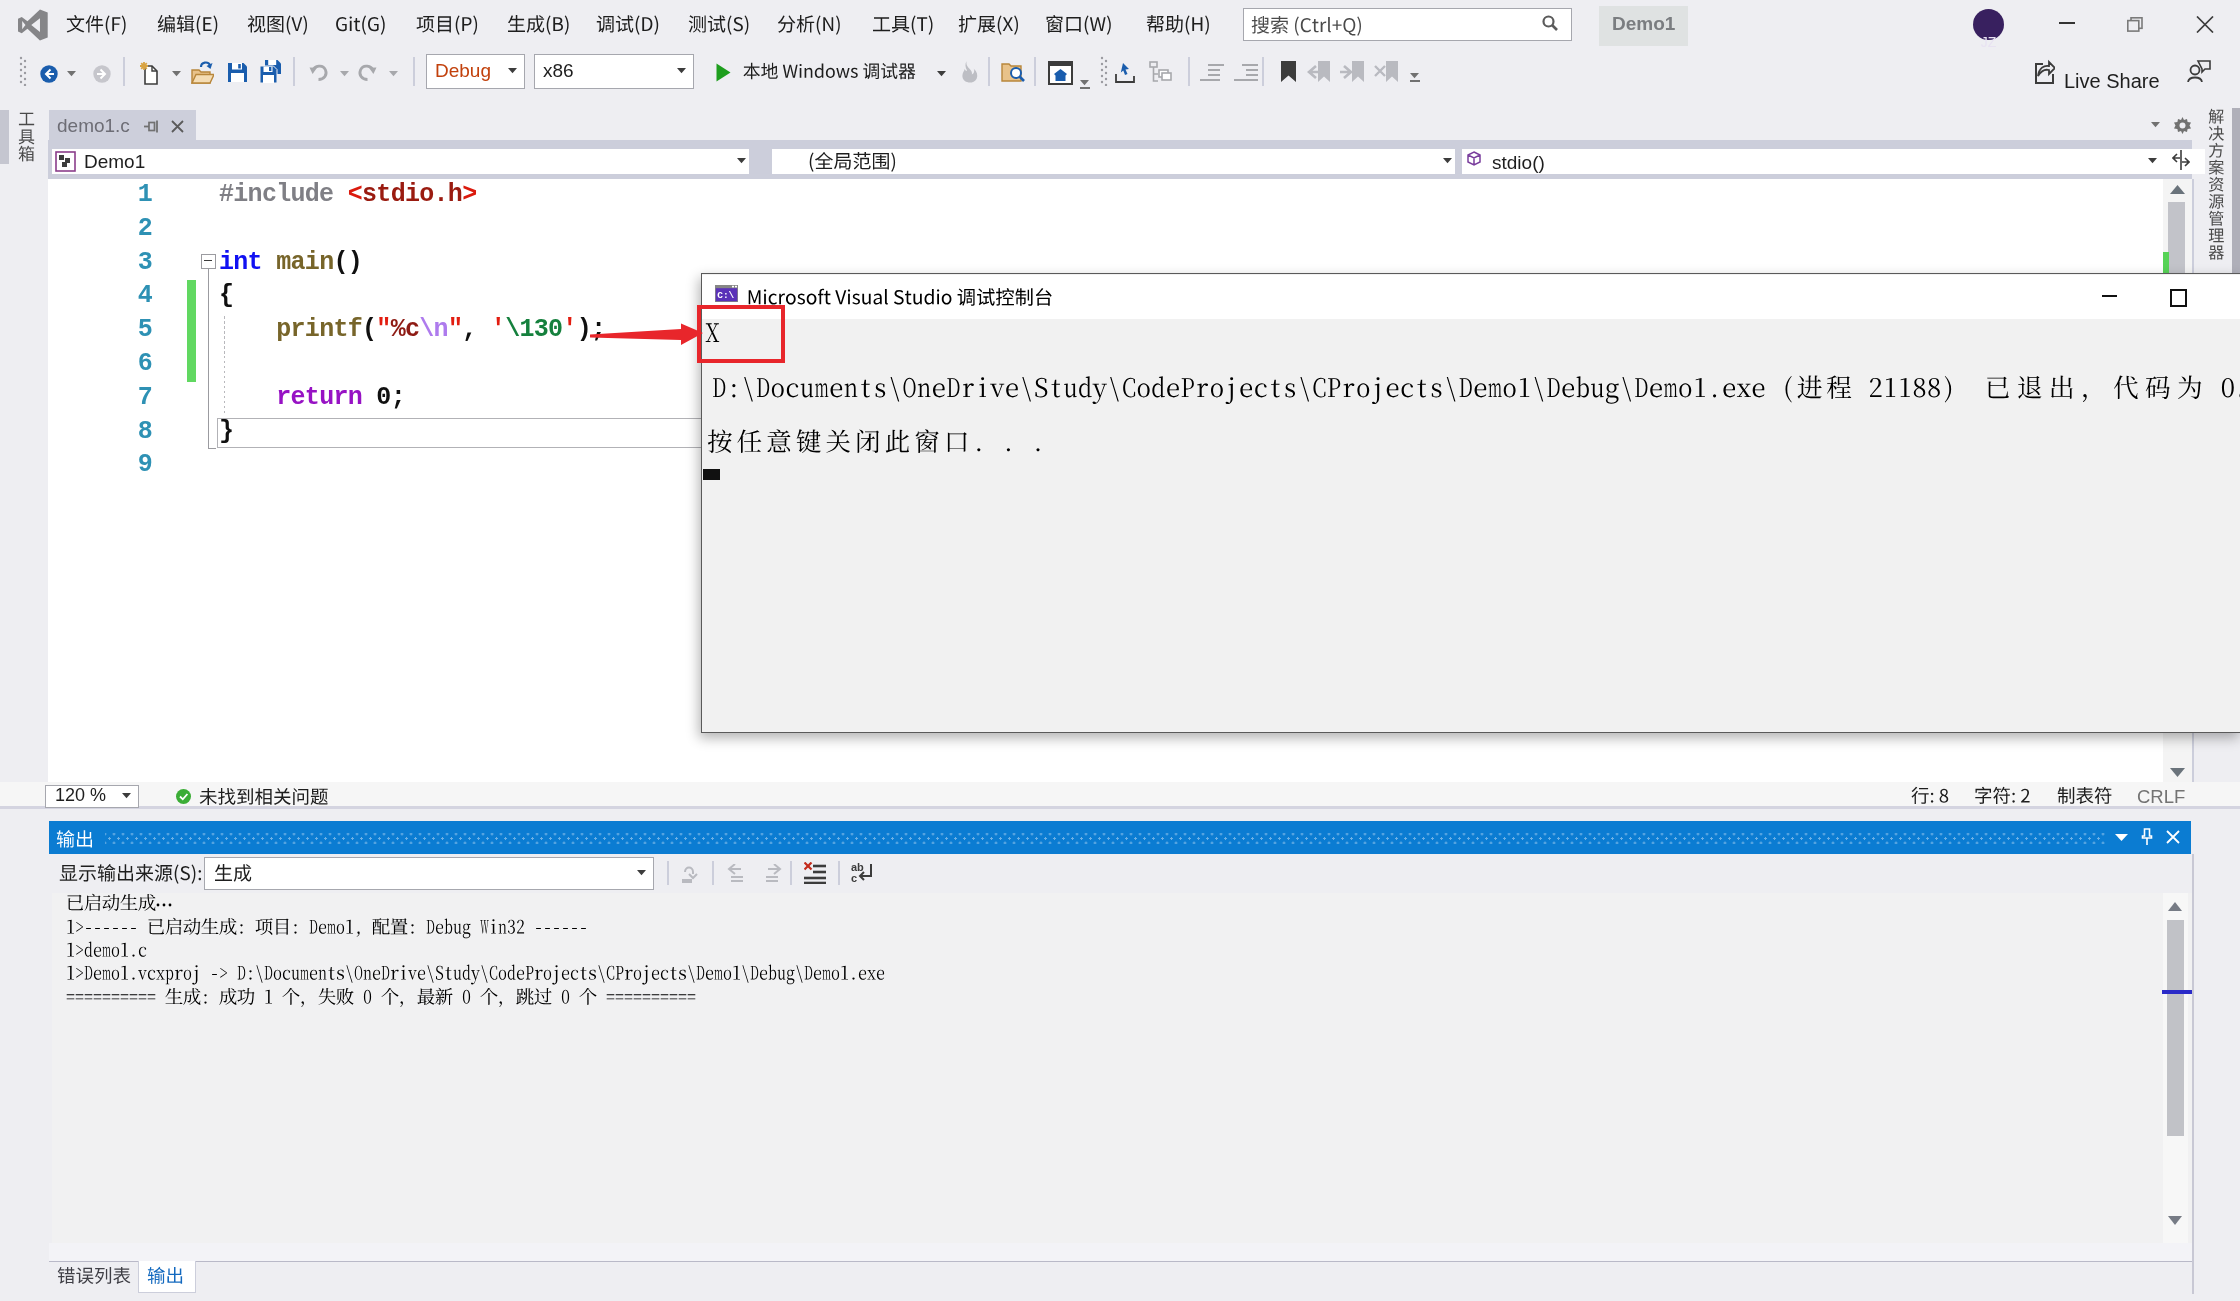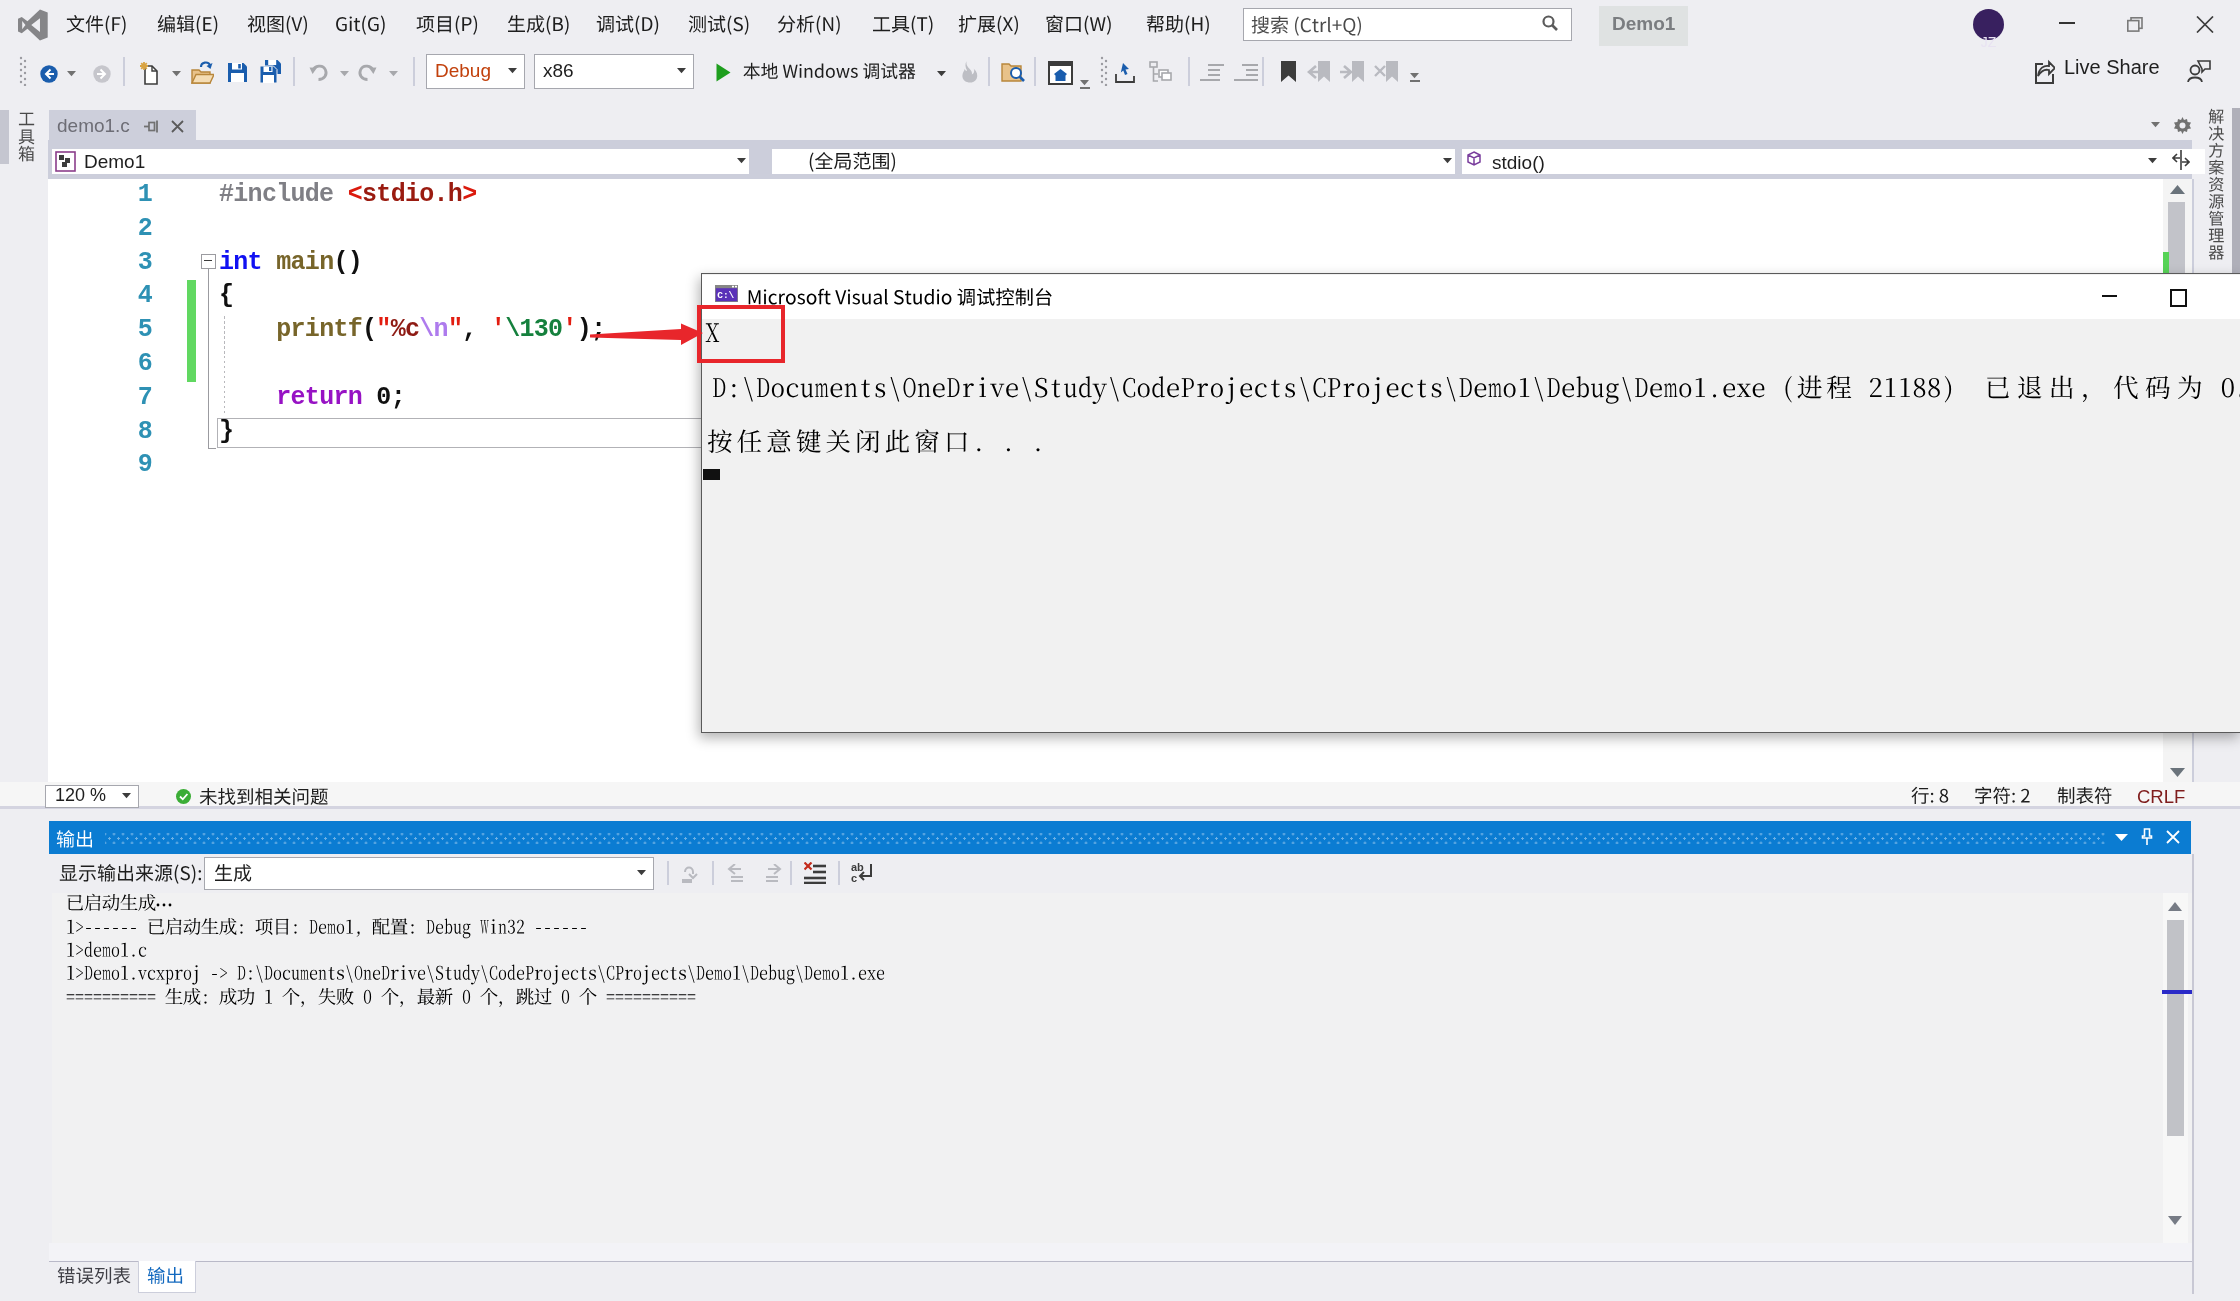--- a/index.html
+++ b/index.html
@@ -245,21 +245,21 @@
     <path d="M1 5 L11 15 M11 5 L1 15" stroke="#B9BAC0" stroke-width="2.4" fill="none"></path>
   </svg>
 <div class="ab" style="left:1410px;top:80px;width:10px;height:1.8px;background:#717171;"></div>
 <svg class="ab" style="left:1410.0px;top:73.0px" width="9" height="6" viewBox="0 0 9 6">
     <path d="M0 0 L9 0 L4.5 5.2 Z" fill="#717171"></path>
   </svg>
 <svg class="ab" style="left:2034px;top:58px" width="21" height="27" viewBox="0 0 21 27">
     <path d="M9 6 L2 6 L2 25 L19 25 L19 16" fill="none" stroke="#3c3c3c" stroke-width="2"></path>
     <path d="M4 18 C5 10 10 7 15 8 L15 4 L21 10 L15 16 L15 12 C11 11 7 13 4 18 Z" fill="none" stroke="#3c3c3c" stroke-width="1.8"></path>
   </svg>
-<div class="ab" style="left:2064px;top:56px;font-size:20px;color:#1e1e1e;">Live Share</div>
+<div class="ab" style="left:2064px;top:70px;font-size:20px;color:#1e1e1e;">Live Share</div>
 <svg class="ab" style="left:2187px;top:57px" width="24" height="25" viewBox="0 0 24 25">
     <circle cx="8" cy="13" r="4.5" fill="none" stroke="#3c3c3c" stroke-width="1.8"></circle>
     <path d="M1 25 C2 19 14 19 15 25" fill="none" stroke="#3c3c3c" stroke-width="1.8"></path>
     <path d="M11 4 L23 4 L23 12 L18 12 L15 15 L15 12 Z" fill="#EEEEF2" stroke="#3c3c3c" stroke-width="1.6"></path>
   </svg>
 <div class="ab" style="left:0px;top:110px;width:9px;height:54px;background:#C5C6D0;"></div>
 <svg style="position:absolute;left:18.0px;top:108.8px;overflow:visible" width="19" height="22" viewBox="0 -16.1 19 22.1">
     <path d="M1.8 -12.4H15.3V-11.1H1.8ZM0.9 -1.2H16.2V0.1H0.9ZM7.8 -11.7H9.2V-0.7H7.8Z" fill="#4a4a4a"></path>
   </svg>
 <svg style="position:absolute;left:18.0px;top:126.7px;overflow:visible" width="19" height="22" viewBox="0 -16.1 19 22.1">
@@ -427,21 +427,21 @@
   </svg>
 <svg style="position:absolute;left:1911.0px;top:782.6px;overflow:visible" width="40" height="26" viewBox="0 -19.4 40 25.9">
     <path d="M8 -14.4H17.1V-13.1H8ZM13.5 -8.9H14.9V-0.3Q14.9 0.4 14.7 0.7Q14.5 1 14 1.2Q13.6 1.4 12.7 1.4Q11.9 1.4 10.5 1.4Q10.5 1.1 10.4 0.8Q10.2 0.4 10.1 0.1Q10.7 0.1 11.3 0.1Q11.9 0.1 12.4 0.1Q12.8 0.1 13 0.1Q13.2 0.1 13.4 -0Q13.5 -0.1 13.5 -0.3ZM7.2 -9.3H17.7V-8H7.2ZM3.6 -7.9 4.8 -9.1 4.9 -9V1.5H3.6ZM5.7 -11.6 7 -11.1Q6.3 -9.9 5.4 -8.8Q4.4 -7.6 3.4 -6.6Q2.4 -5.6 1.4 -4.8Q1.3 -4.9 1.2 -5.2Q1 -5.4 0.8 -5.6Q0.6 -5.8 0.5 -6Q1.4 -6.6 2.4 -7.5Q3.3 -8.5 4.2 -9.5Q5.1 -10.5 5.7 -11.6ZM4.9 -15.6 6.3 -15Q5.7 -14.2 4.9 -13.4Q4.1 -12.5 3.2 -11.8Q2.3 -11 1.5 -10.4Q1.4 -10.5 1.2 -10.8Q1.1 -11 0.9 -11.2Q0.8 -11.4 0.6 -11.5Q1.4 -12 2.2 -12.7Q3 -13.4 3.7 -14.2Q4.5 -14.9 4.9 -15.6Z M21.1 -7.2Q20.6 -7.2 20.2 -7.6Q19.9 -7.9 19.9 -8.5Q19.9 -9.1 20.2 -9.4Q20.6 -9.8 21.1 -9.8Q21.6 -9.8 21.9 -9.4Q22.3 -9.1 22.3 -8.5Q22.3 -7.9 21.9 -7.6Q21.6 -7.2 21.1 -7.2ZM21.1 0.2Q20.6 0.2 20.2 -0.1Q19.9 -0.5 19.9 -1Q19.9 -1.6 20.2 -2Q20.6 -2.3 21.1 -2.3Q21.6 -2.3 21.9 -2Q22.3 -1.6 22.3 -1Q22.3 -0.5 21.9 -0.1Q21.6 0.2 21.1 0.2Z M33 0.2Q31.7 0.2 30.7 -0.2Q29.7 -0.7 29.2 -1.5Q28.6 -2.3 28.6 -3.4Q28.6 -4.3 29 -5Q29.4 -5.7 29.9 -6.3Q30.5 -6.8 31.1 -7.1V-7.2Q30.4 -7.7 29.8 -8.5Q29.3 -9.2 29.3 -10.3Q29.3 -11.4 29.8 -12.1Q30.3 -12.9 31.1 -13.3Q31.9 -13.8 33 -13.8Q34.2 -13.8 35 -13.3Q35.8 -12.8 36.3 -12Q36.7 -11.2 36.7 -10.2Q36.7 -9.5 36.4 -8.9Q36.1 -8.2 35.7 -7.7Q35.3 -7.3 34.9 -6.9V-6.8Q35.5 -6.5 36 -6Q36.6 -5.5 36.9 -4.9Q37.2 -4.2 37.2 -3.3Q37.2 -2.3 36.7 -1.5Q36.1 -0.7 35.2 -0.2Q34.2 0.2 33 0.2ZM33.9 -7.4Q34.6 -8 34.9 -8.7Q35.3 -9.4 35.3 -10.1Q35.3 -10.8 35 -11.3Q34.7 -11.9 34.2 -12.2Q33.7 -12.5 33 -12.5Q32 -12.5 31.4 -11.9Q30.8 -11.3 30.8 -10.3Q30.8 -9.5 31.3 -9Q31.7 -8.4 32.4 -8.1Q33.1 -7.7 33.9 -7.4ZM33 -1Q33.8 -1 34.4 -1.3Q34.9 -1.6 35.3 -2.1Q35.6 -2.6 35.6 -3.3Q35.6 -4 35.3 -4.5Q35 -5 34.5 -5.3Q34 -5.7 33.4 -6Q32.7 -6.3 32 -6.6Q31.2 -6.1 30.7 -5.3Q30.1 -4.5 30.1 -3.5Q30.1 -2.8 30.5 -2.2Q30.9 -1.7 31.5 -1.3Q32.2 -1 33 -1Z" fill="#1e1e1e"></path>
   </svg>
 <svg style="position:absolute;left:1974.0px;top:782.6px;overflow:visible" width="58" height="26" viewBox="0 -19.4 58 25.9">
     <path d="M4.3 -10.2H13.2V-8.9H4.3ZM1.3 -5.5H17.2V-4.2H1.3ZM8.5 -6.7H10V-0.2Q10 0.4 9.8 0.7Q9.6 1.1 9.1 1.2Q8.6 1.4 7.9 1.4Q7.1 1.5 5.9 1.5Q5.9 1.3 5.8 1Q5.7 0.8 5.5 0.5Q5.4 0.3 5.3 0.1Q5.9 0.1 6.5 0.1Q7.1 0.1 7.5 0.1Q7.9 0.1 8.1 0.1Q8.3 0.1 8.4 0Q8.5 -0.1 8.5 -0.3ZM12.8 -10.2H13.2L13.5 -10.3L14.4 -9.5Q13.7 -8.9 12.9 -8.2Q12.1 -7.5 11.1 -6.9Q10.2 -6.3 9.3 -5.9Q9.2 -6.1 8.9 -6.3Q8.7 -6.6 8.5 -6.7Q9.3 -7.1 10.1 -7.6Q10.9 -8.2 11.6 -8.8Q12.3 -9.4 12.8 -9.9ZM1.5 -13.6H17V-9.8H15.6V-12.3H2.8V-9.8H1.5ZM7.8 -15.2 9.2 -15.7Q9.6 -15.2 10 -14.5Q10.3 -13.9 10.5 -13.4L9.1 -12.9Q8.9 -13.4 8.6 -14.1Q8.2 -14.7 7.8 -15.2Z M24.7 -8H35.9V-6.7H24.7ZM23.3 -10.2 24.6 -9.7Q24.1 -8.6 23.4 -7.5Q22.6 -6.4 21.8 -5.4Q21.1 -4.4 20.2 -3.7Q20.1 -3.8 20 -4Q19.8 -4.3 19.6 -4.5Q19.4 -4.7 19.3 -4.8Q20.1 -5.5 20.8 -6.4Q21.5 -7.2 22.2 -8.2Q22.8 -9.2 23.3 -10.2ZM32.1 -10H33.4V-0.3Q33.4 0.4 33.2 0.7Q33.1 1 32.6 1.2Q32.1 1.4 31.3 1.4Q30.5 1.4 29.2 1.4Q29.2 1.1 29 0.8Q28.9 0.4 28.7 0.1Q29.4 0.1 30 0.1Q30.6 0.1 31 0.1Q31.4 0.1 31.6 0.1Q31.9 0.1 32 0Q32.1 -0.1 32.1 -0.3ZM21.6 -13.8H27.3V-12.6H21.6ZM28.7 -13.8H35.8V-12.6H28.7ZM21.9 -15.6 23.2 -15.3Q22.9 -14.3 22.4 -13.3Q22 -12.3 21.4 -11.4Q20.9 -10.6 20.3 -9.9Q20.2 -10 20 -10.2Q19.8 -10.3 19.6 -10.5Q19.3 -10.6 19.2 -10.7Q20 -11.6 20.7 -12.9Q21.4 -14.2 21.9 -15.6ZM29.2 -15.6 30.5 -15.3Q30 -13.7 29.2 -12.4Q28.4 -11 27.5 -10Q27.4 -10.2 27.2 -10.3Q27 -10.5 26.8 -10.6Q26.5 -10.7 26.4 -10.8Q27.3 -11.7 28 -12.9Q28.7 -14.2 29.2 -15.6ZM22.9 -12.8 24.1 -13.2Q24.4 -12.6 24.8 -11.8Q25.2 -11 25.4 -10.5L24.2 -10.1Q24 -10.6 23.6 -11.4Q23.2 -12.2 22.9 -12.8ZM30.4 -12.8 31.6 -13.3Q32 -12.7 32.5 -12Q32.9 -11.3 33.2 -10.8L32 -10.3Q31.7 -10.8 31.3 -11.5Q30.8 -12.2 30.4 -12.8ZM25.8 -5.1 26.9 -5.7Q27.3 -5.1 27.8 -4.5Q28.2 -3.8 28.7 -3.2Q29.1 -2.6 29.3 -2.1L28.1 -1.4Q27.9 -1.9 27.5 -2.5Q27.1 -3.2 26.7 -3.8Q26.2 -4.5 25.8 -5.1ZM22 -7.1 23.3 -8.4 23.4 -8.4V1.5H22Z M39.6 -7.2Q39.1 -7.2 38.7 -7.6Q38.4 -7.9 38.4 -8.5Q38.4 -9.1 38.7 -9.4Q39.1 -9.8 39.6 -9.8Q40.1 -9.8 40.4 -9.4Q40.8 -9.1 40.8 -8.5Q40.8 -7.9 40.4 -7.6Q40.1 -7.2 39.6 -7.2ZM39.6 0.2Q39.1 0.2 38.7 -0.1Q38.4 -0.5 38.4 -1Q38.4 -1.6 38.7 -2Q39.1 -2.3 39.6 -2.3Q40.1 -2.3 40.4 -2Q40.8 -1.6 40.8 -1Q40.8 -0.5 40.4 -0.1Q40.1 0.2 39.6 0.2Z M47.1 0.0V-1Q49.2 -2.9 50.6 -4.4Q52 -5.9 52.7 -7.3Q53.3 -8.6 53.3 -9.7Q53.3 -10.5 53 -11.1Q52.8 -11.7 52.2 -12.1Q51.7 -12.4 50.8 -12.4Q50 -12.4 49.3 -12Q48.6 -11.5 48 -10.9L47 -11.8Q47.8 -12.7 48.8 -13.3Q49.7 -13.8 51 -13.8Q52.2 -13.8 53.1 -13.3Q54 -12.8 54.5 -11.9Q55 -11 55 -9.8Q55 -8.5 54.3 -7.1Q53.6 -5.7 52.4 -4.3Q51.2 -2.8 49.7 -1.3Q50.2 -1.4 50.8 -1.4Q51.4 -1.5 51.9 -1.5H55.6V0.0Z" fill="#1e1e1e"></path>
   </svg>
 <svg style="position:absolute;left:2057.0px;top:782.6px;overflow:visible" width="57" height="26" viewBox="0 -19.4 57 25.9">
     <path d="M12.5 -13.8H13.8V-3.6H12.5ZM15.8 -15.4H17.2V-0.4Q17.2 0.2 17 0.6Q16.8 0.9 16.4 1.1Q15.9 1.3 15.2 1.4Q14.4 1.4 13.4 1.4Q13.4 1.1 13.2 0.7Q13.1 0.3 12.9 -0.1Q13.8 -0 14.5 -0Q15.2 -0 15.4 -0Q15.6 -0 15.7 -0.1Q15.8 -0.2 15.8 -0.4ZM5.3 -15.5H6.7V1.5H5.3ZM9.2 -6.5H10.5V-1.4Q10.5 -0.9 10.4 -0.7Q10.3 -0.4 10 -0.2Q9.6 -0.1 9.1 -0Q8.5 0 7.8 0Q7.8 -0.3 7.6 -0.6Q7.5 -0.9 7.4 -1.2Q8 -1.2 8.4 -1.2Q8.8 -1.2 9 -1.2Q9.2 -1.2 9.2 -1.4ZM1.7 -6.5H9.8V-5.2H2.9V-0H1.7ZM0.8 -9.7H11.2V-8.4H0.8ZM2.6 -12.9H10.5V-11.6H2.3ZM2.6 -15.1 3.9 -14.8Q3.6 -13.4 3.1 -12Q2.6 -10.6 2 -9.7Q1.8 -9.8 1.6 -9.9Q1.4 -10 1.2 -10.1Q0.9 -10.2 0.8 -10.2Q1.4 -11.2 1.9 -12.5Q2.3 -13.8 2.6 -15.1Z M20.4 -13.9H35.2V-12.7H20.4ZM21.4 -11.1H34.4V-10H21.4ZM19.7 -8.3H35.8V-7.1H19.7ZM27 -15.5H28.4V-7.3H27ZM26.7 -8 27.9 -7.5Q27.2 -6.6 26.3 -5.9Q25.4 -5.1 24.3 -4.4Q23.3 -3.7 22.2 -3.2Q21.1 -2.6 20.1 -2.3Q20 -2.4 19.8 -2.6Q19.7 -2.8 19.5 -3.1Q19.3 -3.3 19.2 -3.4Q20.2 -3.7 21.3 -4.2Q22.3 -4.7 23.4 -5.3Q24.4 -5.9 25.2 -6.6Q26.1 -7.3 26.7 -8ZM28.8 -7.7Q29.4 -5.9 30.5 -4.5Q31.5 -3 33 -1.9Q34.5 -0.9 36.4 -0.4Q36.2 -0.2 36.1 0Q35.9 0.2 35.7 0.4Q35.6 0.7 35.5 0.9Q33.5 0.2 32 -1Q30.5 -2.1 29.3 -3.7Q28.2 -5.4 27.5 -7.4ZM34.2 -6.4 35.3 -5.6Q34.4 -4.8 33.3 -4Q32.2 -3.2 31.2 -2.7L30.3 -3.4Q30.9 -3.8 31.6 -4.3Q32.3 -4.8 33 -5.4Q33.7 -5.9 34.2 -6.4ZM23.2 1.5 23.1 0.3 23.7 -0.3 29.2 -1.9Q29.2 -1.6 29.3 -1.3Q29.4 -0.9 29.4 -0.7Q27.5 -0.1 26.3 0.3Q25.2 0.7 24.5 0.9Q23.9 1.1 23.6 1.2Q23.3 1.4 23.2 1.5ZM23.2 1.5Q23.1 1.3 23 1.1Q22.9 0.8 22.8 0.6Q22.7 0.4 22.6 0.2Q22.8 0.1 23 -0.2Q23.3 -0.5 23.3 -1V-5H24.7V0.2Q24.7 0.2 24.5 0.2Q24.4 0.3 24.2 0.5Q23.9 0.6 23.7 0.8Q23.5 1 23.3 1.1Q23.2 1.3 23.2 1.5Z M43.2 -8H54.4V-6.7H43.2ZM41.8 -10.2 43.1 -9.7Q42.6 -8.6 41.9 -7.5Q41.1 -6.4 40.3 -5.4Q39.6 -4.4 38.7 -3.7Q38.6 -3.8 38.5 -4Q38.3 -4.3 38.1 -4.5Q37.9 -4.7 37.8 -4.8Q38.6 -5.5 39.3 -6.4Q40 -7.2 40.7 -8.2Q41.3 -9.2 41.8 -10.2ZM50.6 -10H51.9V-0.3Q51.9 0.4 51.7 0.7Q51.6 1 51.1 1.2Q50.6 1.4 49.8 1.4Q49 1.4 47.7 1.4Q47.7 1.1 47.5 0.8Q47.4 0.4 47.2 0.1Q47.9 0.1 48.5 0.1Q49.1 0.1 49.5 0.1Q49.9 0.1 50.1 0.1Q50.4 0.1 50.5 0Q50.6 -0.1 50.6 -0.3ZM40.1 -13.8H45.8V-12.6H40.1ZM47.2 -13.8H54.3V-12.6H47.2ZM40.4 -15.6 41.7 -15.3Q41.4 -14.3 40.9 -13.3Q40.5 -12.3 39.9 -11.4Q39.4 -10.6 38.8 -9.9Q38.7 -10 38.5 -10.2Q38.3 -10.3 38.1 -10.5Q37.8 -10.6 37.7 -10.7Q38.5 -11.6 39.2 -12.9Q39.9 -14.2 40.4 -15.6ZM47.7 -15.6 49 -15.3Q48.5 -13.7 47.7 -12.4Q46.9 -11 46 -10Q45.9 -10.2 45.7 -10.3Q45.5 -10.5 45.3 -10.6Q45 -10.7 44.9 -10.8Q45.8 -11.7 46.5 -12.9Q47.2 -14.2 47.7 -15.6ZM41.4 -12.8 42.6 -13.2Q42.9 -12.6 43.3 -11.8Q43.7 -11 43.9 -10.5L42.7 -10.1Q42.5 -10.6 42.1 -11.4Q41.7 -12.2 41.4 -12.8ZM48.9 -12.8 50.1 -13.3Q50.5 -12.7 51 -12Q51.4 -11.3 51.7 -10.8L50.5 -10.3Q50.2 -10.8 49.8 -11.5Q49.3 -12.2 48.9 -12.8ZM44.3 -5.1 45.4 -5.7Q45.8 -5.1 46.3 -4.5Q46.7 -3.8 47.2 -3.2Q47.6 -2.6 47.8 -2.1L46.6 -1.4Q46.4 -1.9 46 -2.5Q45.6 -3.2 45.2 -3.8Q44.7 -4.5 44.3 -5.1ZM40.5 -7.1 41.8 -8.4 41.9 -8.4V1.5H40.5Z" fill="#1e1e1e"></path>
   </svg>
-<div class="ab" style="left:2137px;top:786px;font-size:18.5px;color:#7f1d1d;">CRLF</div>
+<div class="ab" style="left:2137px;top:786px;font-size:18.5px;color:#737373;">CRLF</div>
 <div class="ab" style="left:49px;top:821px;width:2142px;height:33px;background:#0B7CD2;"></div>
 <div class="ab" style="left:105px;top:833px;width:2000px;height:11px;background-image:radial-gradient(circle,rgba(255,255,255,0.4) 1.1px,transparent 1.3px),radial-gradient(circle,rgba(255,255,255,0.4) 1.1px,transparent 1.3px);background-size:9px 9px,9px 9px;background-position:0 1px,4.5px 5.5px;"></div>
 <svg style="position:absolute;left:56.0px;top:826.0px;overflow:visible" width="40" height="27" viewBox="0 -19.9 40 26.6">
     <path d="M0.9 -13.7H7V-12.4H0.9ZM4.2 -10.7H5.4V1.5H4.2ZM0.8 -3.2Q2 -3.4 3.6 -3.8Q5.2 -4.2 6.9 -4.5L7 -3.3Q5.5 -2.9 3.9 -2.5Q2.4 -2.1 1.1 -1.8ZM1.3 -6.3Q1.3 -6.4 1.2 -6.6Q1.2 -6.8 1.1 -7.1Q1 -7.3 0.9 -7.5Q1.2 -7.5 1.3 -8Q1.5 -8.4 1.7 -9Q1.8 -9.3 2 -10.1Q2.2 -10.8 2.5 -11.7Q2.7 -12.7 2.9 -13.8Q3.1 -14.9 3.2 -15.9L4.5 -15.7Q4.3 -14.2 3.9 -12.6Q3.6 -11.1 3.1 -9.6Q2.7 -8.2 2.2 -7V-7Q2.2 -7 2.1 -6.9Q1.9 -6.9 1.8 -6.7Q1.6 -6.6 1.5 -6.5Q1.3 -6.4 1.3 -6.3ZM1.3 -6.3V-7.5L2.1 -7.8H6.9V-6.5H2.7Q2.2 -6.5 1.8 -6.5Q1.5 -6.4 1.3 -6.3ZM9.1 -11.3H16.1V-10.1H9.1ZM7.9 -8.9H12V-7.7H9.1V1.4H7.9ZM11.7 -8.9H12.9V0Q12.9 0.5 12.8 0.8Q12.7 1 12.4 1.2Q12.1 1.3 11.6 1.4Q11.2 1.4 10.6 1.4Q10.5 1.2 10.4 0.8Q10.3 0.5 10.2 0.2Q10.6 0.2 11 0.2Q11.3 0.2 11.5 0.2Q11.7 0.2 11.7 0ZM8.7 -6.2H12.5V-5.1H8.7ZM8.7 -3.6H12.5V-2.5H8.7ZM13.9 -8.5H15.1V-1.6H13.9ZM16.4 -9.2H17.5V-0.1Q17.5 0.4 17.4 0.7Q17.3 1 16.9 1.1Q16.6 1.3 16 1.3Q15.4 1.3 14.6 1.3Q14.6 1.1 14.4 0.8Q14.3 0.4 14.2 0.2Q14.9 0.2 15.4 0.2Q15.9 0.2 16.1 0.2Q16.4 0.2 16.4 -0.1ZM12.5 -16 13.7 -15.5Q13 -14.4 12 -13.4Q11 -12.3 9.9 -11.5Q8.7 -10.6 7.5 -10Q7.4 -10.3 7.1 -10.6Q6.9 -10.9 6.6 -11.1Q7.8 -11.6 8.9 -12.4Q10 -13.2 10.9 -14.1Q11.9 -15 12.5 -16ZM13 -15.2Q14.1 -13.8 15.5 -12.9Q16.9 -12 18.5 -11.3Q18.3 -11.1 18 -10.8Q17.7 -10.5 17.6 -10.2Q15.9 -11.1 14.5 -12.1Q13.1 -13.2 11.9 -14.7Z M27.7 -15.9H29.2V-0.4H27.7ZM34.5 -6.5H36V1.5H34.5ZM21.9 -14.2H23.3V-9.1H33.7V-14.2H35.2V-7.7H21.9ZM21 -6.5H22.6V-1H35.2V0.4H21Z" fill="#fff"></path>
   </svg>
 <svg class="ab" style="left:2115px;top:834px" width="13" height="7" viewBox="0 0 13 7">
     <path d="M0 0 L13 0 L6.5 7 Z" fill="#fff"></path>
   </svg>
 <svg class="ab" style="left:2141px;top:828px" width="12" height="19" viewBox="0 0 12 19">
     <path d="M3.5 1 L8.5 1 L8.5 8 L10.5 8 L10.5 10 L1.5 10 L1.5 8 L3.5 8 Z M6 10 L6 17" stroke="#fff" stroke-width="1.6" fill="none"></path>

